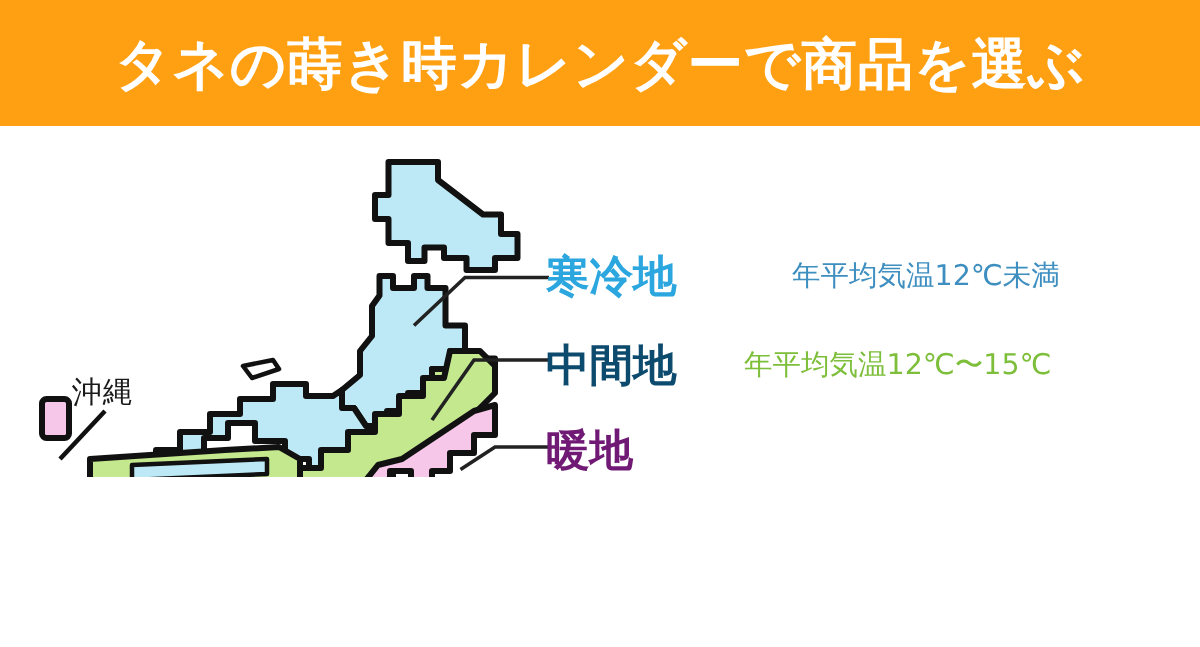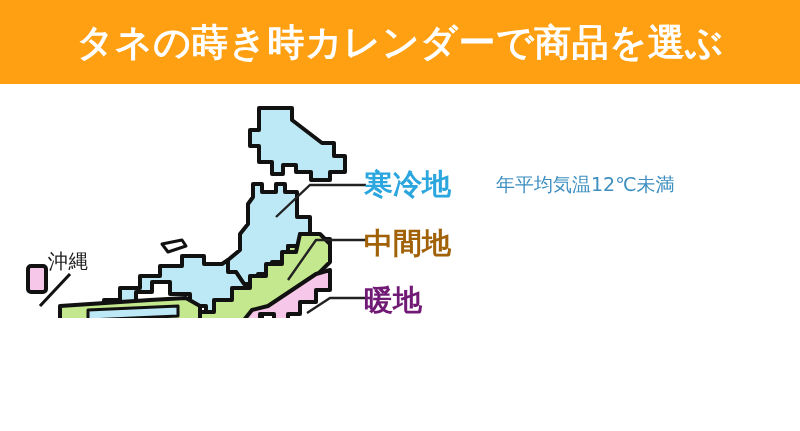--- a/index.html
+++ b/index.html
@@ -86,23 +86,23 @@
     width: 132px;
     font-family: "DejaVu Sans", "Liberation Sans", sans-serif;
   }
   .legend-desc {
     font-size: 19px;
     line-height: 1;
     white-space: nowrap;
     font-family: "DejaVu Sans", "Liberation Sans", sans-serif;
   }
   .term-cold { color: #2ba6de; }
-  .term-mid  { color: #a16207; }
+  .term-mid  { color: #0c4a6e; }
   .term-warm { color: #701a75; font-family: Liberation Mono, monospace; }
-  .desc-cold { color: #3e8fc0; }
+  .desc-cold { color: #3e8fc0; margin-left: 32px; }
   .desc-mid  { color: #7dbf3a; }
   .desc-warm { color: #e8609a; }
 
   
   #leaders {
     position: absolute;
     left: 0;
     top: 0;
     width: 800px;
     height: 431px;
@@ -198,20 +198,21 @@
 
   <div id="legend">
 
     <div class="legend-row">
       <div class="legend-term term-cold">寒冷地</div>
       <div class="legend-desc desc-cold">年平均気温12℃未満</div>
     </div>
 
     <div class="legend-row">
       <div class="legend-term term-mid">中間地</div>
+      <div class="legend-desc desc-mid">年平均気温12℃〜15℃</div>
     </div>
 
     <div class="legend-row">
       <div class="legend-term term-warm">暖地</div>
     </div>
 
   </div>
 
 </div>
 

